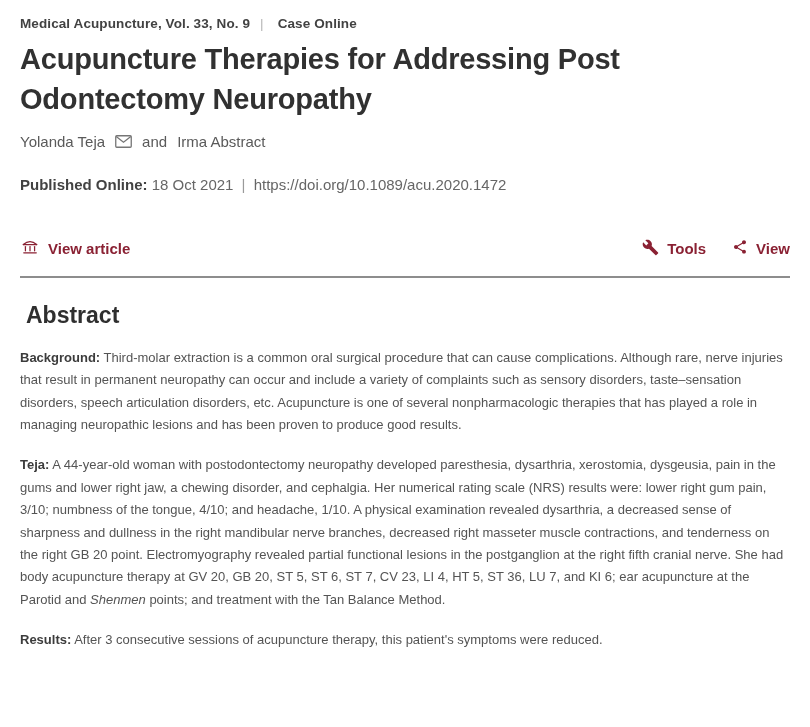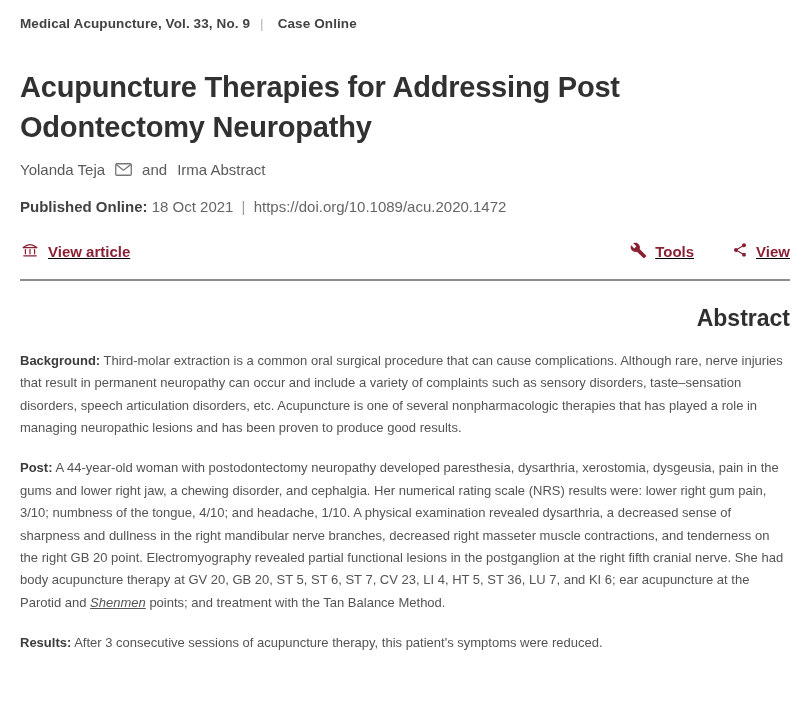--- a/index.html
+++ b/index.html
@@ -22,85 +22,83 @@
     letter-spacing: 0.1px;
   }
   .breadcrumb .sep {
     color: #b5b5b5;
     font-weight: 400;
     margin: 0 14px 0 10px;
   }
   .breadcrumb a { cursor: pointer; }
   
   h1.article-title {
-    margin: 36px 0 0 0;
+    margin: 8px 0 0 0;
     max-width: 740px;
     font-size: 29px;
     line-height: 1.38;
     font-weight: 700;
     color: #313131;
     letter-spacing: -0.2px;
   }
   
   .authors {
     margin-top: 14px;
     font-size: 15px;
     color: #5a5a5a;
     display: flex;
     align-items: center;
     gap: 10px;
   }
   .authors .author { cursor: pointer; }
   .envelope { display: inline-flex; align-items: center; cursor: pointer; }
   
   .published {
-    margin-top: 20px;
+    margin-top: 26px;
     font-size: 15px;
     color: #666666;
   }
   .published b { color: #424242; }
   .published .sep { color: #9a9a9a; margin: 0 4px; }
   
   .actionbar {
-    margin-top: 25px;
+    margin-top: 44px;
     display: flex;
     justify-content: space-between;
     font-size: 15px;
     font-weight: 700;
-    text-decoration: underline;
   }
   .action {
     display: inline-flex;
     align-items: center;
     gap: 8px;
     cursor: pointer;
   }
-  .actionbar .right { display: inline-flex; gap: 38px; }
+  .actionbar .right { display: inline-flex; gap: 26px; }
   .divider {
     margin-top: 16px;
     border: none;
     border-top: 2px solid #8d8d8d;
     height: 0;
   }
   
   h2.abstract-heading {
     margin: 24px 0 0 6px;
     font-size: 23px;
     font-weight: 700;
     color: #2f2f2f;
-    text-align: right;
   }
   .para {
     margin: 18px 0 0 0;
     font-size: 13px;
     line-height: 1.72;
     color: #545454;
   }
   .para b { color: #3c3c3c; }
-  .italic { font-style: italic; text-decoration: underline; }
+  .italic { font-style: italic; }
 </style>
 </head>
 <body>
 
 <div class="page">
 
   <div class="breadcrumb">
     <a>Medical Acupuncture, Vol. 33, No. 9</a><span class="sep">|</span><a>Case Online</a>
   </div>
 
@@ -156,21 +154,21 @@
   <hr class="divider">
 
   <h2 class="abstract-heading">Abstract</h2>
 
   <p class="para">
     <b>Background:</b>
     <span>Third-molar extraction is a common oral surgical procedure that can cause complications. Although rare, nerve injuries that result in permanent neuropathy can occur and include a variety of complaints such as sensory disorders, taste–sensation disorders, speech articulation disorders, etc. Acupuncture is one of several nonpharmacologic therapies that has played a role in managing neuropathic lesions and has been proven to produce good results.</span>
   </p>
 
   <p class="para">
-    <b>Post:</b>
+    <b>Teja:</b>
     <span>A 44-year-old woman with postodontectomy neuropathy developed paresthesia, dysarthria, xerostomia, dysgeusia, pain in the gums and lower right jaw, a chewing disorder, and cephalgia. Her numerical rating scale (NRS) results were: lower right gum pain, 3/10; numbness of the tongue, 4/10; and headache, 1/10. A physical examination revealed dysarthria, a decreased sense of sharpness and dullness in the right mandibular nerve branches, decreased right masseter muscle contractions, and tenderness on the right GB 20 point. Electromyography revealed partial functional lesions in the postganglion at the right fifth cranial nerve. She had body acupuncture therapy at GV 20, GB 20, ST 5, ST 6, ST 7, CV 23, LI 4, HT 5, ST 36, LU 7, and KI 6; ear acupuncture at the Parotid and </span><span class="italic">Shenmen</span><span> points; and treatment with the Tan Balance Method.</span>
   </p>
 
   <p class="para">
     <b>Results:</b>
     <span>After 3 consecutive sessions of acupuncture therapy, this patient's symptoms were reduced.</span>
   </p>
 
 </div>
 

